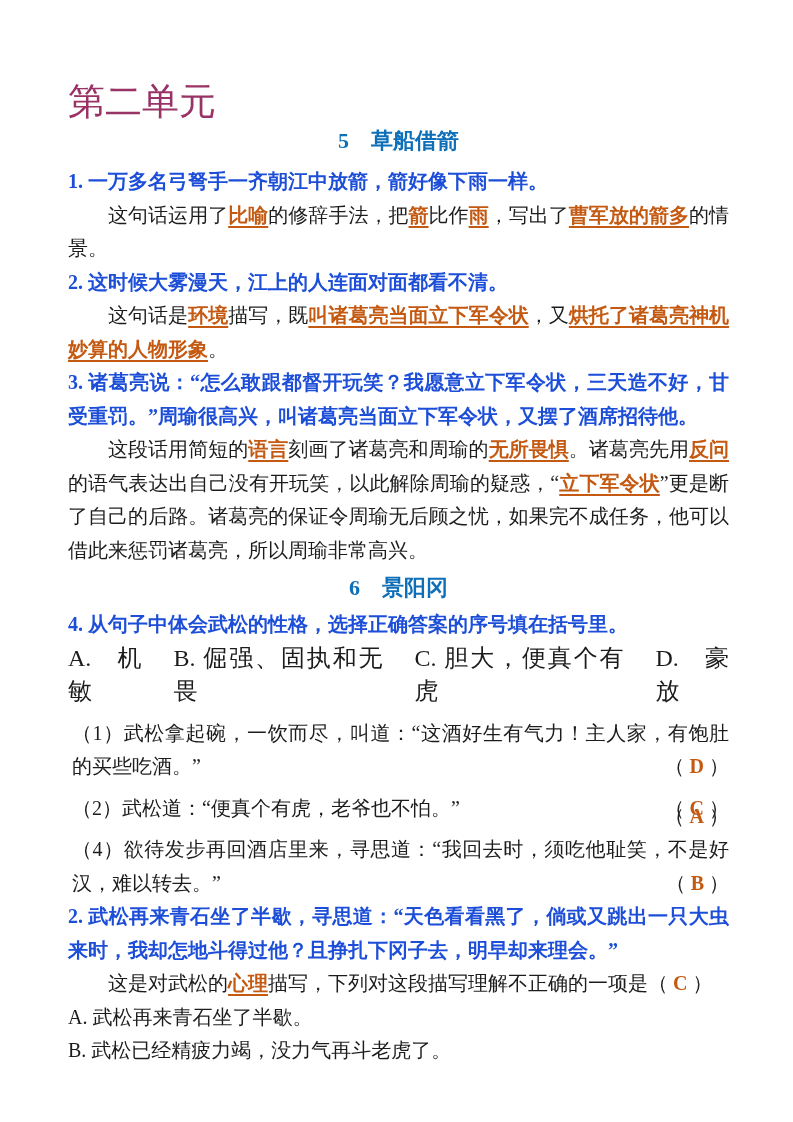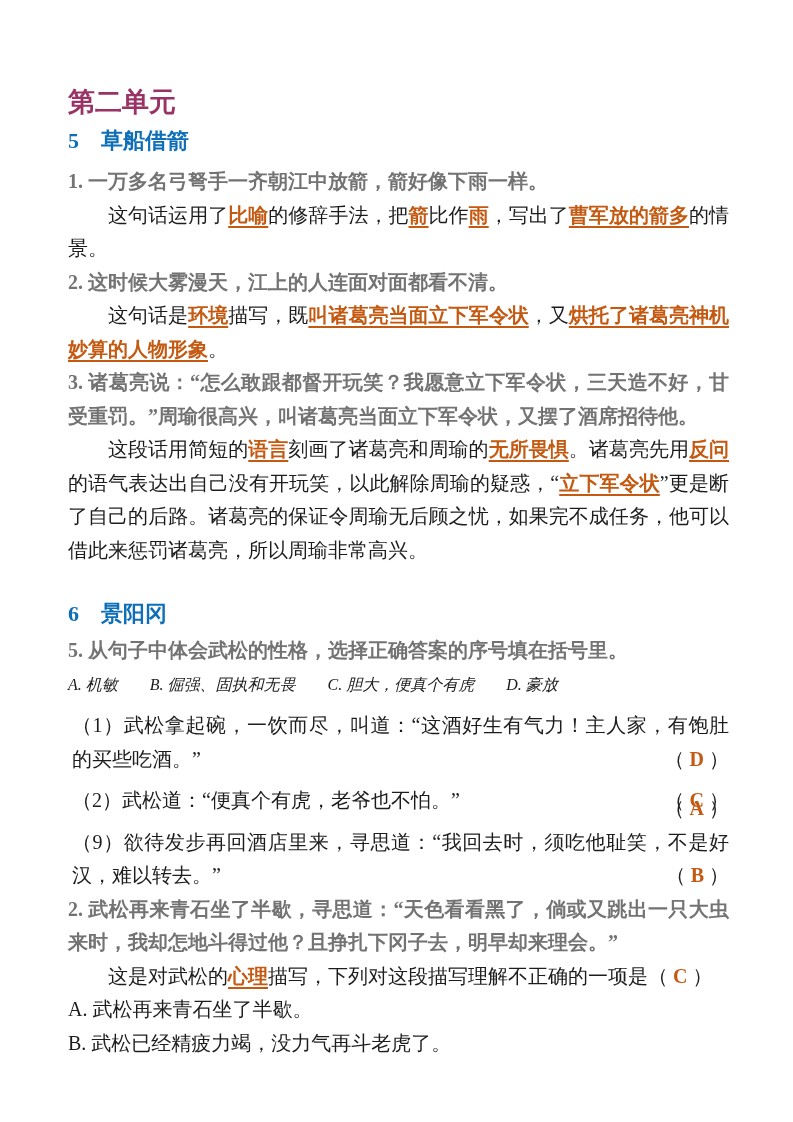--- a/index.html
+++ b/index.html
@@ -9,38 +9,38 @@
     --c-text:#1c1c1c;
   }
   html,body{margin:0;padding:0;background:#ffffff;}
   body{
     width:793px;height:1122px;overflow:hidden;
     font-family:"Liberation Serif","DejaVu Serif",serif;
     color:var(--c-text);
   }
   .page{box-sizing:border-box;width:793px;height:1122px;padding:86px 64px 0 68px;}
   .unit-title{
-    margin:0 0 6px 0;font-size:27px;line-height:32px;font-weight:bold;
+    margin:0 0 6px 0;font-size:37px;line-height:32px;font-weight:normal;
     color:var(--c-title);
   }
   .section-heading{
     margin:8px 0 9px 0;font-size:22px;line-height:30px;font-weight:bold;
-    color:var(--c-head);
+    color:var(--c-head);text-align:center;
   }
-  .section-6 .section-heading{margin-top:32px;margin-bottom:5px;}
+  .section-6 .section-heading{margin-top:6px;margin-bottom:5px;}
   p{margin:0;font-size:20px;line-height:33.5px;text-align:justify;}
-  p.q{font-weight:bold;color:#737373;}
+  p.q{font-weight:bold;color:#1d4ed8;}
   p.a{text-indent:2em;}
   p.item{position:relative;padding-left:4px;margin-top:8px;}
   p.plain{color:var(--c-text);}
   .hl{
     color:var(--c-hl);font-weight:bold;text-decoration:underline;
     text-decoration-color:var(--c-hl);text-underline-offset:4px;text-decoration-thickness:1.5px;
   }
-  .options-row{display:flex;gap:32px;font-size:16px;line-height:33.5px;font-style:italic;}
+  .options-row{display:flex;gap:32px;font-size:24px;line-height:33.5px;}
   .ans{white-space:nowrap;color:#222;}
   .ans-letter{color:var(--c-hl);font-weight:bold;}
   .item .ans{position:absolute;right:0;bottom:0;}
 </style>
 </head>
 <body>
 
 <div class="page">
   <h1 class="unit-title">第二单元</h1>
   <div id="sections-root">
@@ -48,30 +48,30 @@
         <h2 class="section-heading">5　草船借箭</h2>
         <p class="q">1. 一万多名弓弩手一齐朝江中放箭，箭好像下雨一样。</p>
         <p class="a"><span>这句话运用了</span><span class="hl">比喻</span><span>的修辞手法，把</span><span class="hl">箭</span><span>比作</span><span class="hl">雨</span><span>，写出了</span><span class="hl">曹军放的箭多</span><span>的情景。</span></p>
         <p class="q">2. 这时候大雾漫天，江上的人连面对面都看不清。</p>
         <p class="a"><span>这句话是</span><span class="hl">环境</span><span>描写，既</span><span class="hl">叫诸葛亮当面立下军令状</span><span>，又</span><span class="hl">烘托了诸葛亮神机妙算的人物形象</span><span>。</span></p>
         <p class="q">3. 诸葛亮说：“怎么敢跟都督开玩笑？我愿意立下军令状，三天造不好，甘受重罚。”周瑜很高兴，叫诸葛亮当面立下军令状，又摆了酒席招待他。</p>
         <p class="a"><span>这段话用简短的</span><span class="hl">语言</span><span>刻画了诸葛亮和周瑜的</span><span class="hl">无所畏惧</span><span>。诸葛亮先用</span><span class="hl">反问</span><span>的语气表达出自己没有开玩笑，以此解除周瑜的疑惑，“</span><span class="hl">立下军令状</span><span>”更是断了自己的后路。诸葛亮的保证令周瑜无后顾之忧，如果完不成任务，他可以借此来惩罚诸葛亮，所以周瑜非常高兴。</span></p>
       </section>
       <section class="section section-6">
         <h2 class="section-heading">6　景阳冈</h2>
-        <p class="q">5. 从句子中体会武松的性格，选择正确答案的序号填在括号里。</p>
+        <p class="q">4. 从句子中体会武松的性格，选择正确答案的序号填在括号里。</p>
         <p class="options-row">
           <span class="option">A. 机敏</span>
           <span class="option">B. 倔强、固执和无畏</span>
           <span class="option">C. 胆大，便真个有虎</span>
           <span class="option">D. 豪放</span>
         </p>
         <p class="item"><span>（1）武松拿起碗，一饮而尽，叫道：“这酒好生有气力！主人家，有饱肚的买些吃酒。”</span><span class="ans">（&nbsp;<span class="ans-letter">D</span>&nbsp;）</span></p>
         <p class="item"><span>（2）武松道：“便真个有虎，老爷也不怕。”</span><span class="ans">（&nbsp;<span class="ans-letter">C</span>&nbsp;）</span></p>
         <p class="item"><span class="ans">（&nbsp;<span class="ans-letter">A</span>&nbsp;）</span></p>
-        <p class="item"><span>（9）欲待发步再回酒店里来，寻思道：“我回去时，须吃他耻笑，不是好汉，难以转去。”</span><span class="ans">（&nbsp;<span class="ans-letter">B</span>&nbsp;）</span></p>
+        <p class="item"><span>（4）欲待发步再回酒店里来，寻思道：“我回去时，须吃他耻笑，不是好汉，难以转去。”</span><span class="ans">（&nbsp;<span class="ans-letter">B</span>&nbsp;）</span></p>
         <p class="q">2. 武松再来青石坐了半歇，寻思道：“天色看看黑了，倘或又跳出一只大虫来时，我却怎地斗得过他？且挣扎下冈子去，明早却来理会。”</p>
         <p class="a"><span>这是对武松的</span><span class="hl">心理</span><span>描写，下列对这段描写理解不正确的一项是</span><span class="ans">（&nbsp;<span class="ans-letter">C</span>&nbsp;）</span></p>
         <p class="plain">A. 武松再来青石坐了半歇。</p>
         <p class="plain">B. 武松已经精疲力竭，没力气再斗老虎了。</p>
       </section>
     </div>
 </div>
 
 </body></html>

